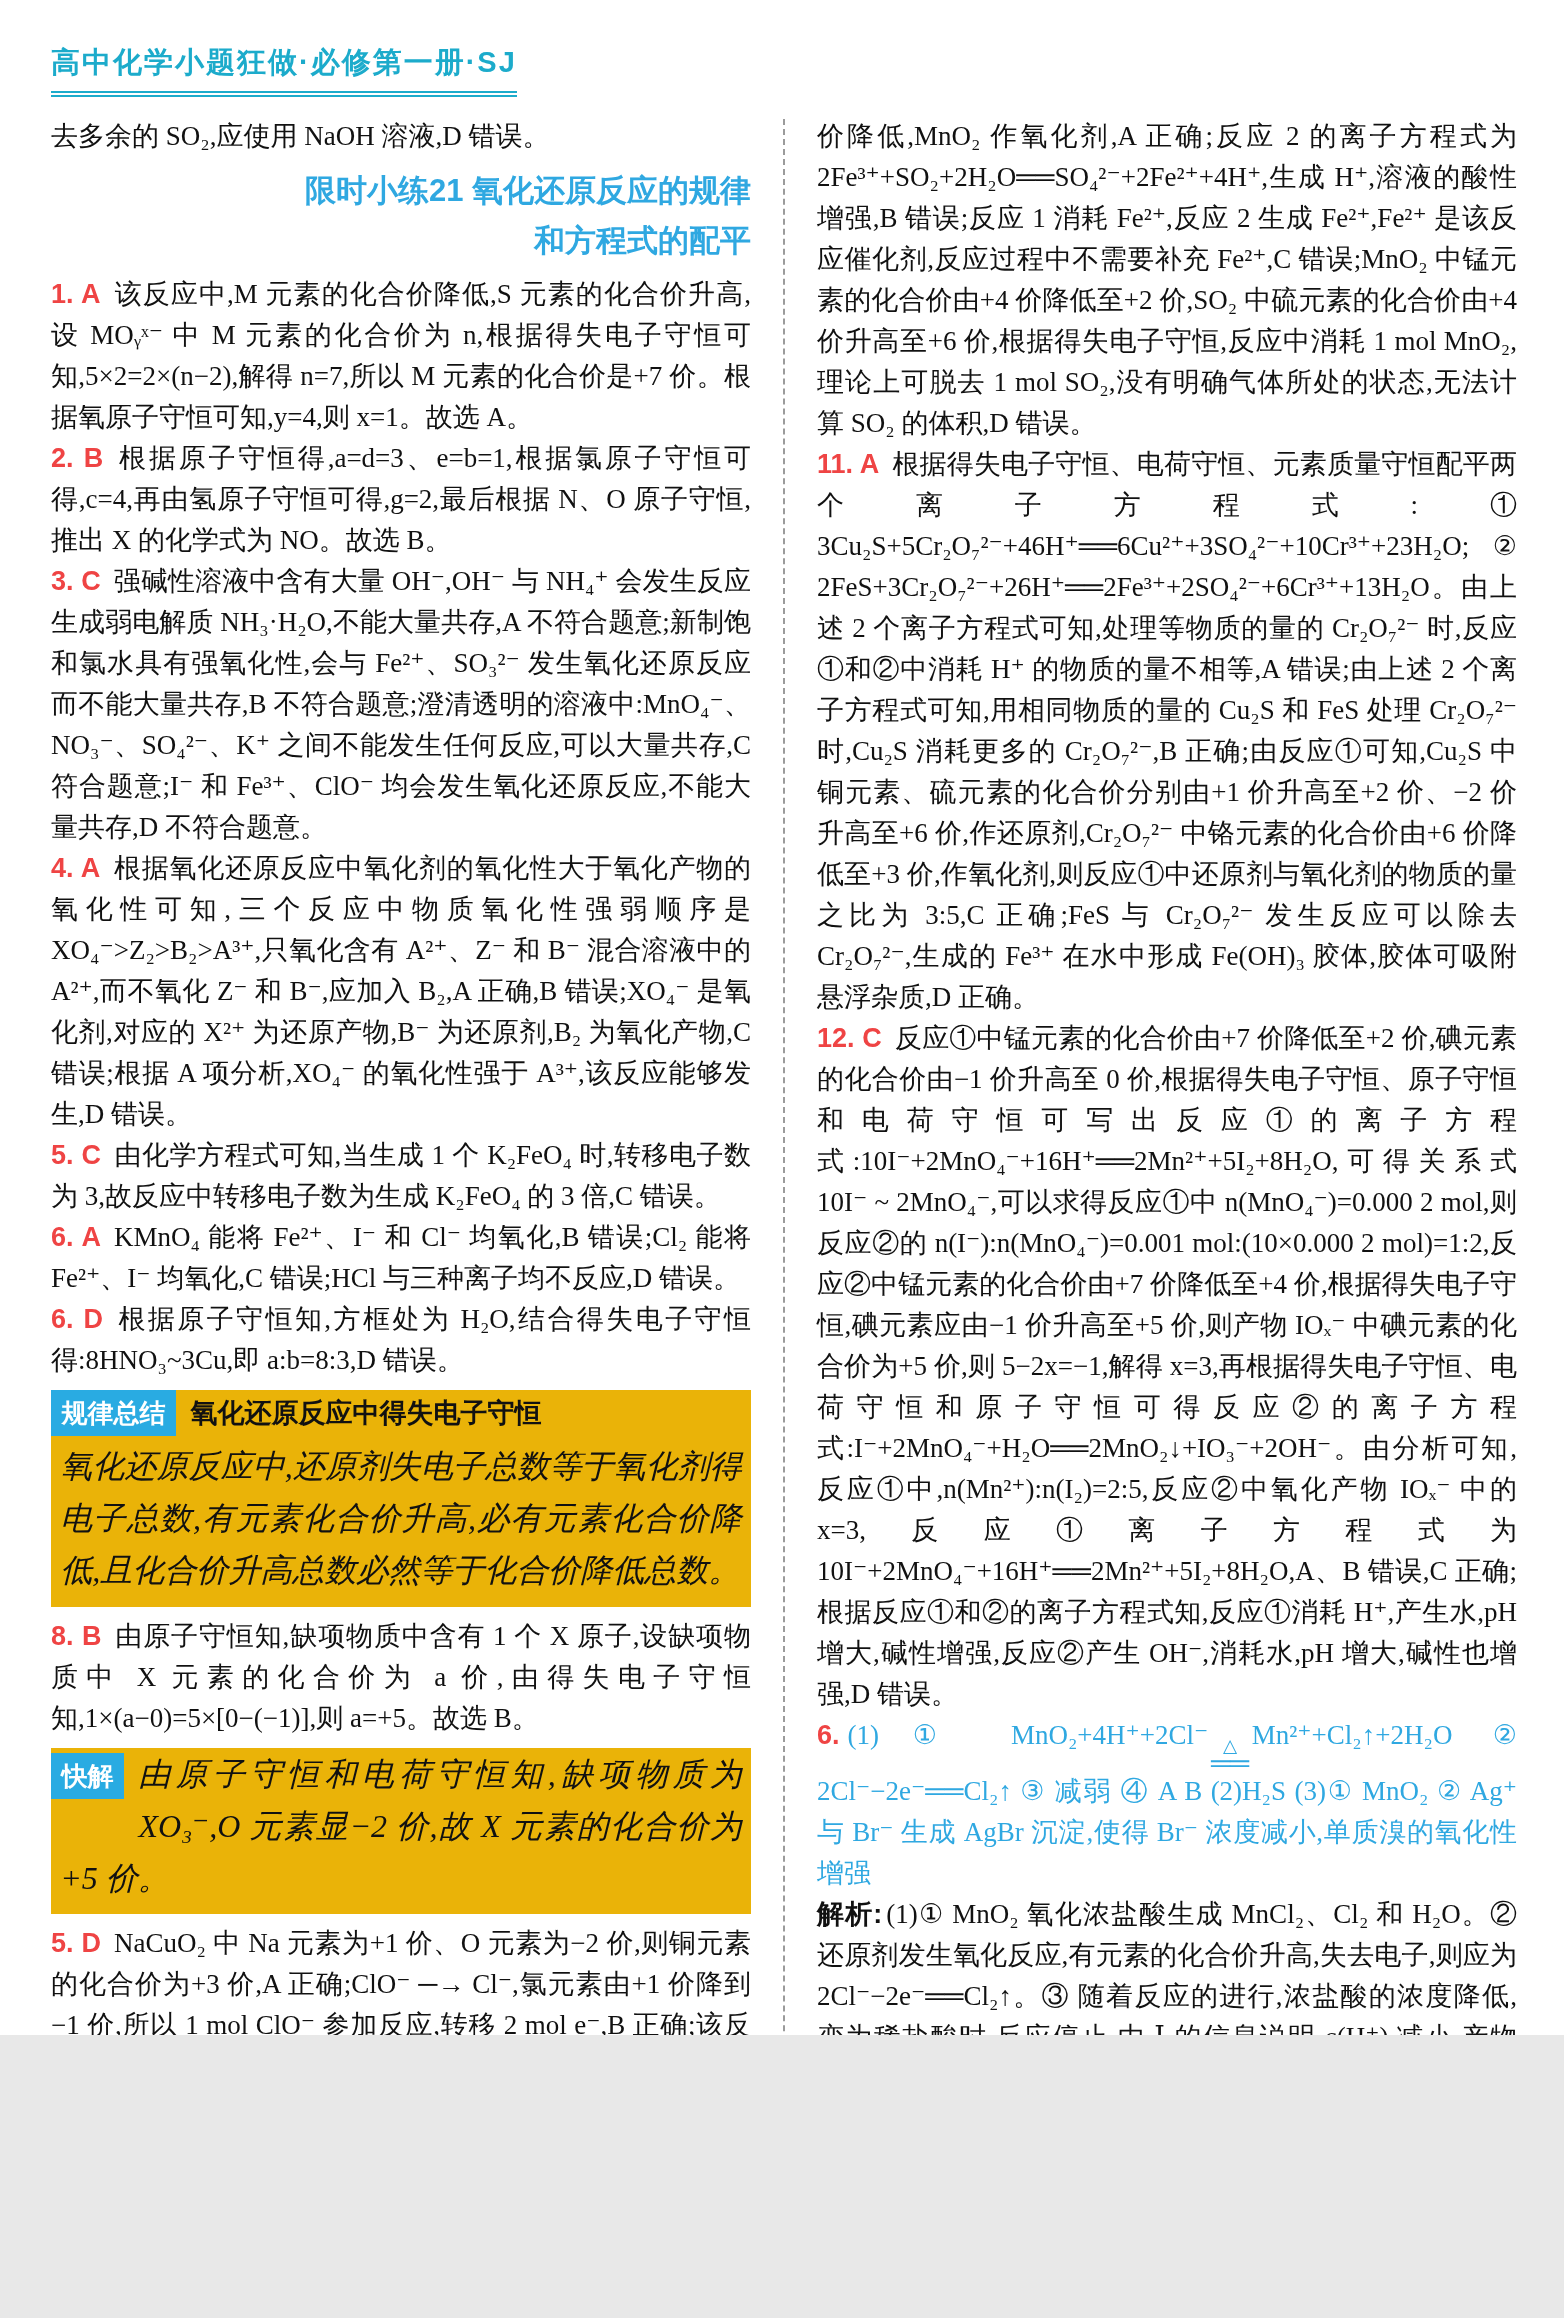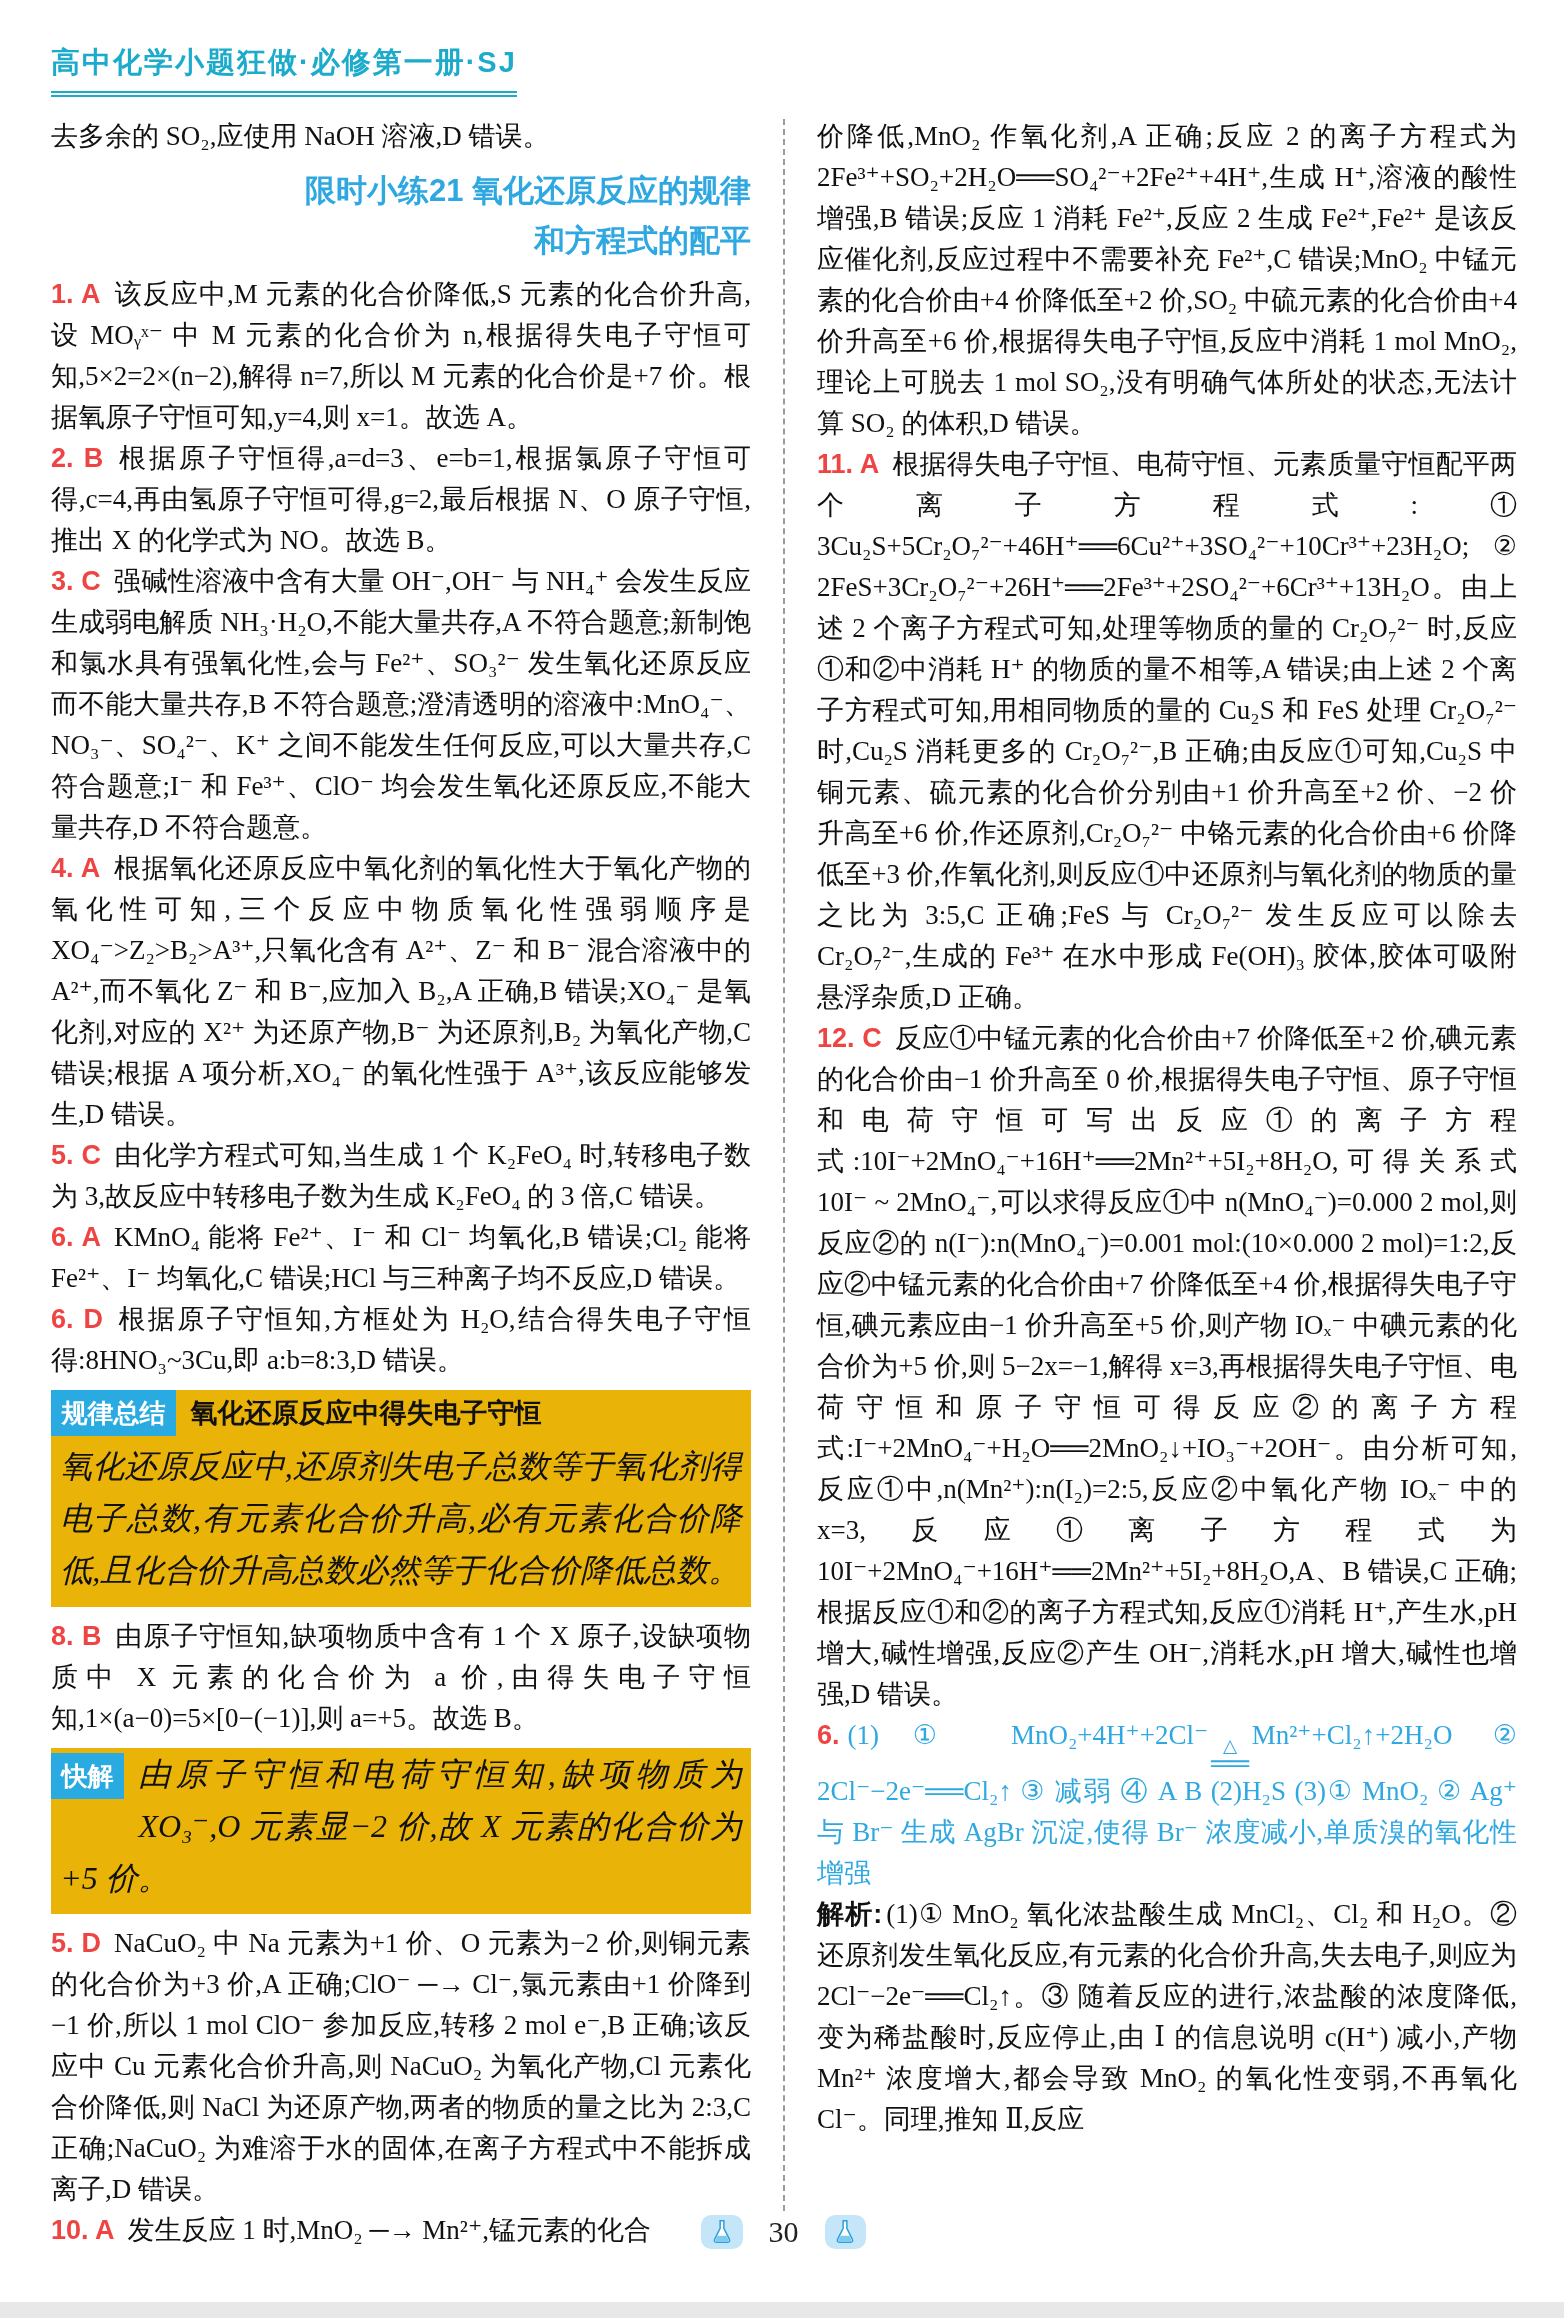--- a/index.html
+++ b/index.html
@@ -1,16 +1,16 @@
 <!DOCTYPE html>
 <html style="font-size:10.5px"><head>
 <meta charset="utf-8">
 <style>
   html,body{margin:0;padding:0;background:#e8e8e8;}
-  .page{position:relative;width:1564px;height:2302px;background:#ffffff;overflow:hidden;
+  .page{position:relative;width:1564px;height:2035px;background:#ffffff;overflow:hidden;
         font-family:"Liberation Serif","DejaVu Serif",serif;color:#111;}
   .hdr{position:absolute;left:51px;top:43px;font-size:29px;font-weight:bold;color:#1CABCB;
        font-family:"Liberation Sans","DejaVu Sans",sans-serif;letter-spacing:2px;
        border-bottom:6px double #1CABCB;padding-bottom:8px;}
   .divider{position:absolute;left:783px;top:119px;height:2092px;border-left:2px dashed #9b9b9b;}
   .col{position:absolute;top:116px;width:700px;font-size:27px;line-height:41px;text-align:justify;}
   .col-left{left:51px;}
   .col-right{left:817px;}
   p.para{margin:0;padding:0;}
   .sec-title{color:#2FA8E1;font-weight:bold;font-size:31px;line-height:50px;text-align:right;

